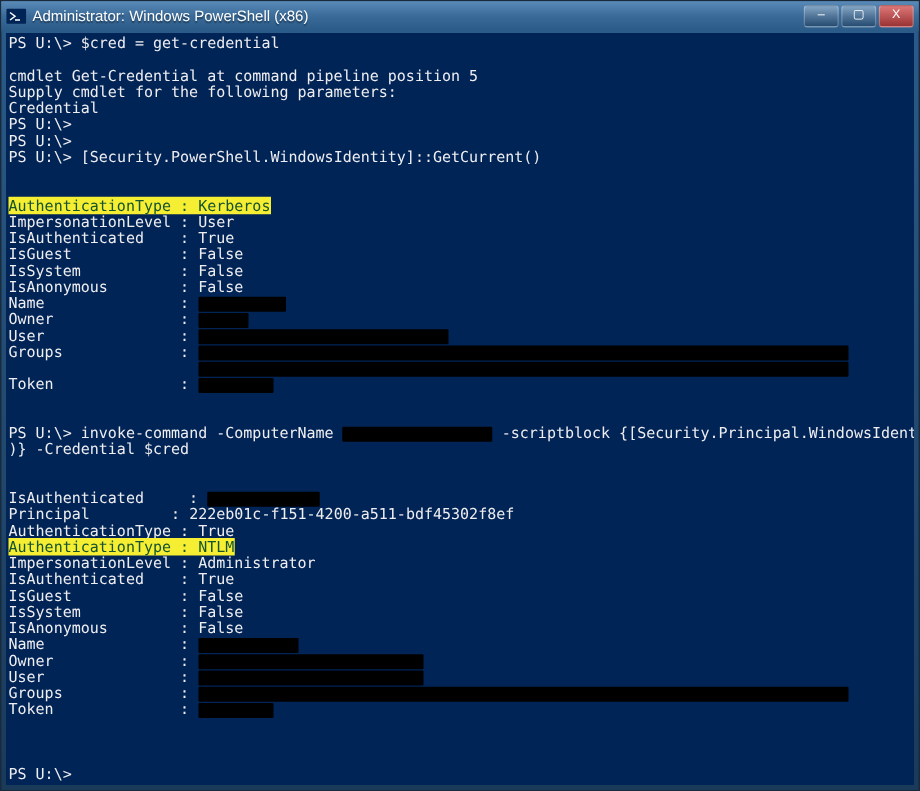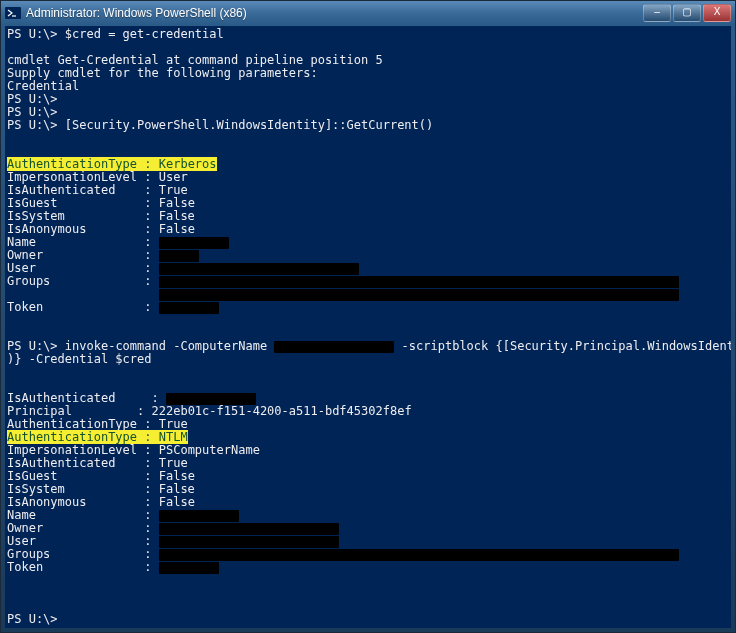--- a/index.html
+++ b/index.html
@@ -63,21 +63,21 @@
 
 
 <span>PS U:\&gt;</span> <span>invoke-command -ComputerName</span> <span class="redact" style="width:120px"></span> <span>-scriptblock {[Security.Principal.WindowsIdentity]::GetCurrent(</span>
 <span>)} -Credential $cred</span>
 
 
 <span>IsAuthenticated</span>     : <span class="redact" style="width:90px"></span>
 <span>Principal</span>         : <span>222eb01c-f151-4200-a511-bdf45302f8ef</span>
 <span>AuthenticationType</span> : <span>True</span>
 <span class="hl"><span>AuthenticationType</span> : <span>NTLM</span></span>
-<span>ImpersonationLevel</span> : <span>PSComputerName</span>
+<span>ImpersonationLevel</span> : <span>Administrator</span>
 <span>IsAuthenticated</span>    : <span>True</span>
 <span>IsGuest</span>            : <span>False</span>
 <span>IsSystem</span>           : <span>False</span>
 <span>IsAnonymous</span>        : <span>False</span>
 <span>Name</span>               : <span class="redact" style="width:80px"></span>
 <span>Owner</span>              : <span class="redact" style="width:180px"></span>
 <span>User</span>               : <span class="redact" style="width:180px"></span>
 <span>Groups</span>             : <span class="redact" style="width:520px"></span>
 <span>Token</span>              : <span class="redact" style="width:60px"></span>
 

